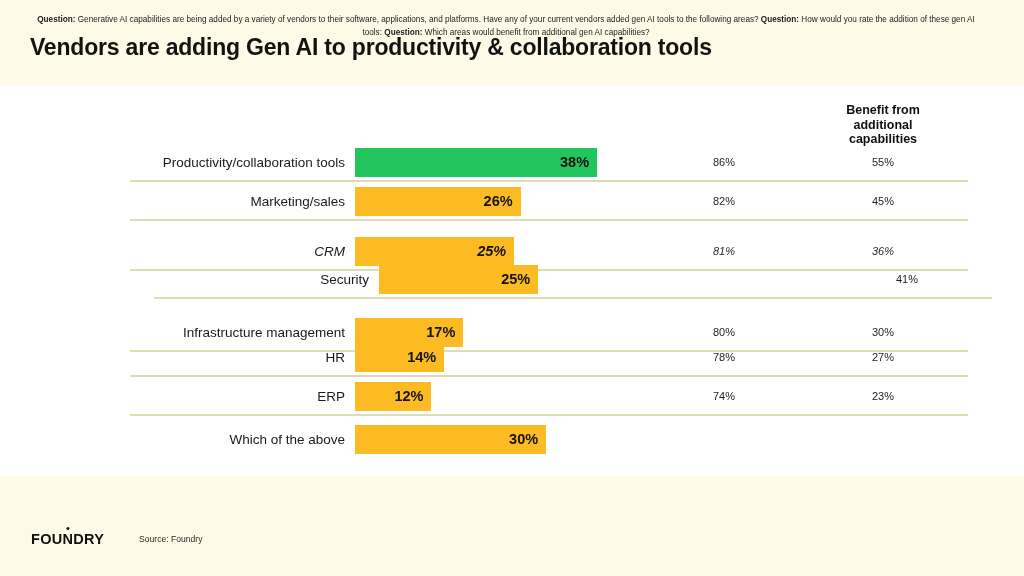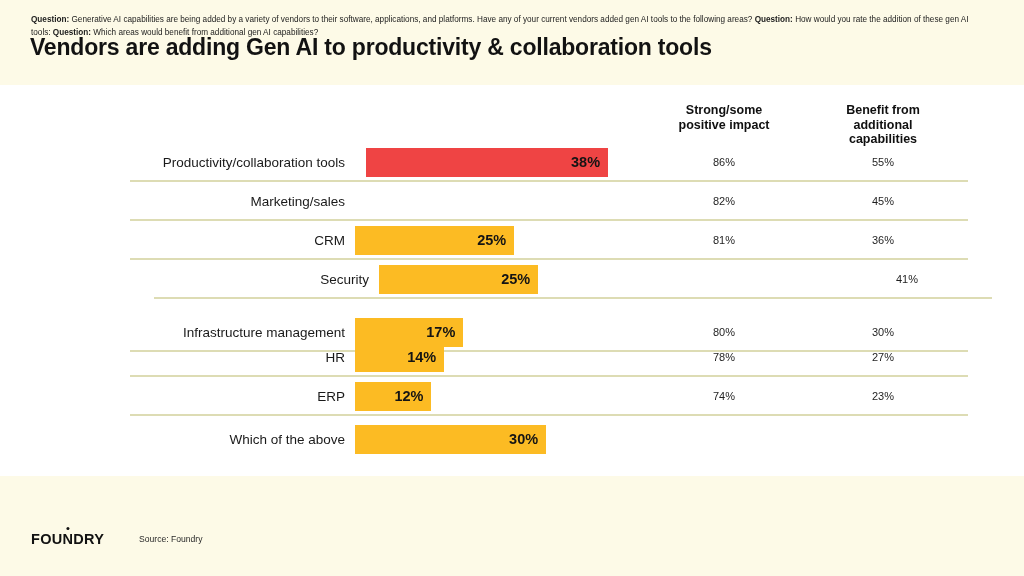--- a/index.html
+++ b/index.html
@@ -68,21 +68,21 @@
   .cell.c2 { left: 812px; width: 142px; }
 
   
   .footer-band {
     position: absolute; left: 0; top: 476px; width: 1024px; height: 100px;
     background: #fdfae7;
   }
   .footnote {
     position: absolute; left: 31px; top: 14px; width: 950px;
     font-size: 8.2px; line-height: 12.5px; color: #1c1c1c;
-    text-align: left;
+    text-align: center;
   }
   .footnote b { font-weight: 700; }
   .logo {
     position: absolute; left: 31px; top: 531px;
     font-size: 14.5px; font-weight: 700; color: #111;
     letter-spacing: 0.3px;
   }
   .logo .n-wrap { position: relative; display: inline-block; }
   .logo .n-dot {
     position: absolute; left: 50%; top: -4.5px;
@@ -99,48 +99,47 @@
 <body>
 
 <div id="slide">
 
   <div class="header-band"></div>
   <div class="slide-title">Vendors are adding Gen AI to productivity &amp; collaboration tools</div>
 
   <div class="chart-area">
 
     <div class="col-headers">
-      <div class="col-head c1">
-        <span>Strong/some</span><br>
-        <span>positive impact</span>
-      </div>
       <div class="col-head c2">
         <span>Benefit from</span><br>
         <span>additional</span><br>
         <span>capabilities</span>
       </div>
     </div>
 
     <div class="rows" id="rows">
         <div class="row" style="top: 58px;">
           <div class="gridline" style="top: 37px;"></div>
           <div class="row-label">Productivity/collaboration tools</div>
-          <div class="bar" style="width: 242.06px; background: #ef4444; margin-left: 11px;">
+          <div class="bar" style="width: 242.06px; background: #22c55e;">
             <div class="bar-value">38%</div>
           </div>
           <div class="cell c1">86%</div>
           <div class="cell c2">55%</div>
         </div>
         <div class="row" style="top: 97px; padding-left: 28px;">
           <div class="gridline" style="top: 37px;"></div>
           <div class="row-label">Marketing/sales</div>
+          <div class="bar" style="width: 165.62px; background: rgb(252, 187, 35);">
+            <div class="bar-value">26%</div>
+          </div>
           <div class="cell c1">82%</div>
           <div class="cell c2">45%</div>
         </div>
-        <div class="row" style="top: 136px;">
+        <div class="row" style="top: 147px; font-style: italic;">
           <div class="gridline" style="top: 37px;"></div>
           <div class="row-label">CRM</div>
           <div class="bar" style="width: 159.25px; background: rgb(252, 187, 35);">
             <div class="bar-value">25%</div>
           </div>
           <div class="cell c1">81%</div>
           <div class="cell c2">36%</div>
         </div>
         <div class="row" style="top: 175px; margin-left: 24px;">
           <div class="gridline" style="top: 37px;"></div>

